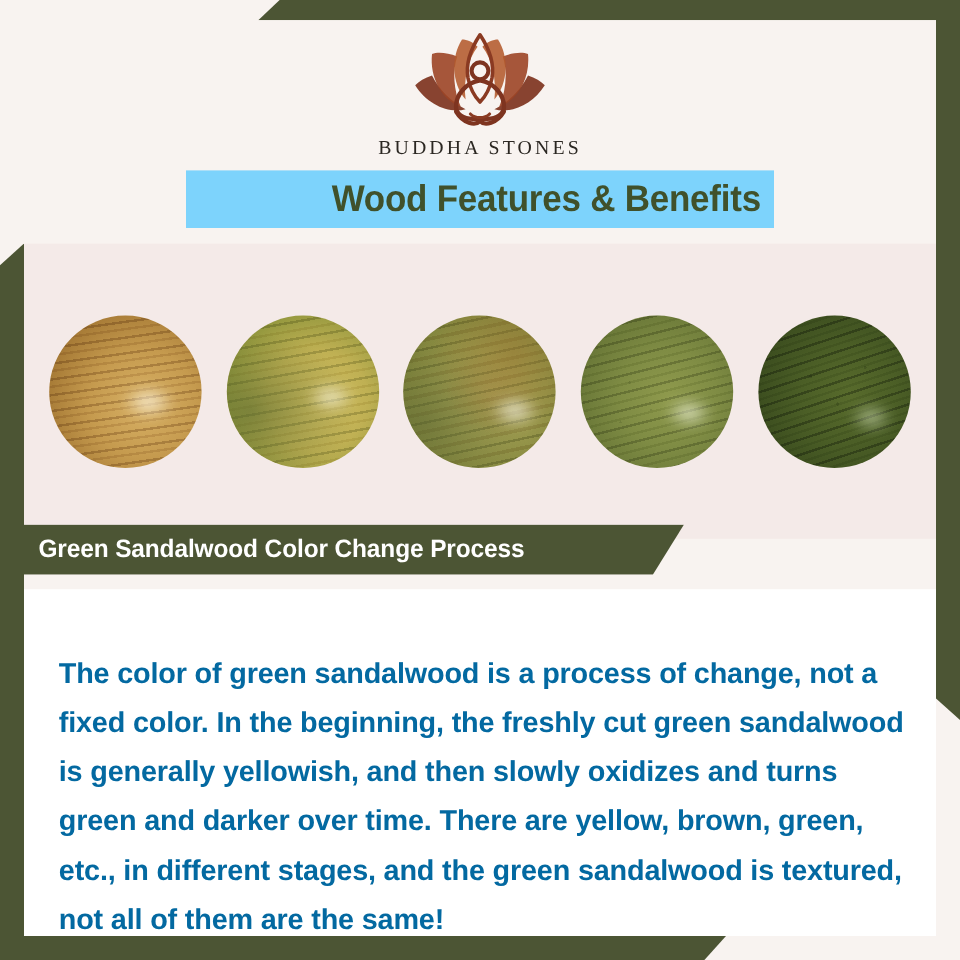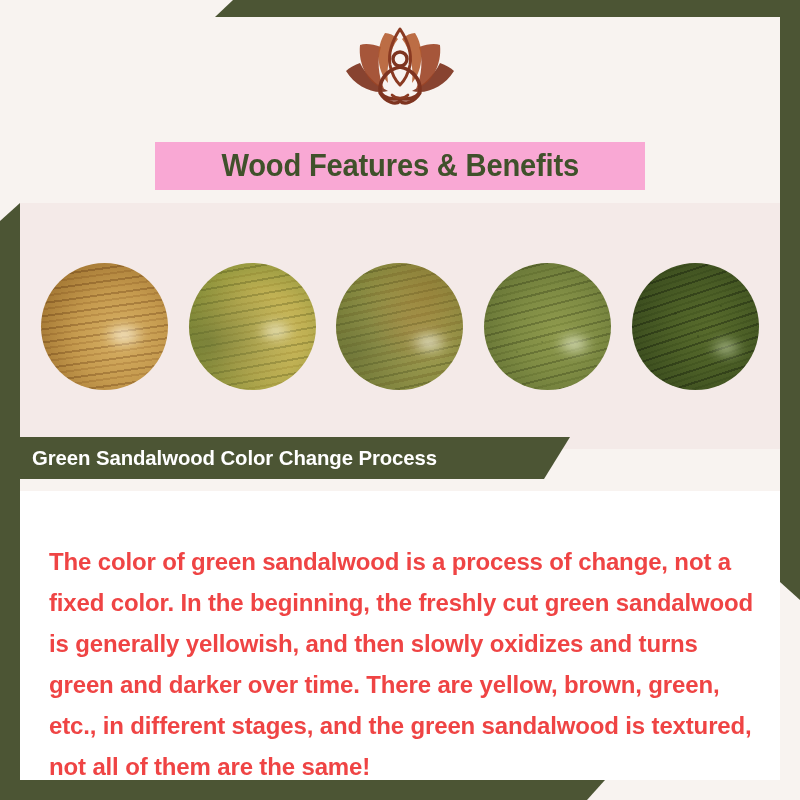--- a/index.html
+++ b/index.html
@@ -87,24 +87,24 @@
     font-weight: 400;
   }
 
   
   #title-banner {
     position: absolute;
     left: 155px;
     top: 142px;
     width: 490px;
     height: 48px;
-    background: #f9a8d4;
+    background: #7dd3fc;
     display: flex;
     align-items: center;
-    justify-content: center;
+    justify-content: flex-end;
   }
   #title-text {
     font-size: 31px;
     font-weight: 700;
     color: #40512b;
     letter-spacing: -0.2px;
     transform: scaleX(0.94);
     white-space: nowrap;
   }
 
@@ -259,21 +259,21 @@
     background: #ffffff;
   }
   #body-text {
     position: absolute;
     left: 29px;
     top: 26px;
     width: 707px;
     font-size: 24px;
     line-height: 41px;
     font-weight: 700;
-    color: #ef4444;
+    color: #0369a1;
     letter-spacing: -0.15px;
   }
 </style>
 </head>
 <body>
 
 <div id="poster">
 
   <div class="band" id="band-top"></div>
   <div class="band" id="band-right"></div>
@@ -301,20 +301,21 @@
 
           <circle cx="70" cy="34" r="7" fill="none" stroke="#7e3420" stroke-width="3.4"></circle>
 
           <path d="M70 42 C58 44 50 54 50 64 C50 70 56 74 64 74 L76 74 C84 74 90 70 90 64 C90 54 82 44 70 42 Z" fill="none" stroke="#7e3420" stroke-width="3.6"></path>
 
           <path d="M50 68 C56 78 66 80 70 76 C74 80 84 78 90 68" fill="none" stroke="#7e3420" stroke-width="3.4"></path>
 
           <path d="M62 70 C66 74 74 74 78 70" fill="none" stroke="#8a3a22" stroke-width="2.6"></path>
         </g>
       </svg>
+      <span id="brand-name">BUDDHA STONES</span>
     </div>
   </div>
 
   <div id="title-banner">
     <span id="title-text">Wood Features &amp; Benefits</span>
   </div>
 
   <div id="beads-panel">
     <div id="beads-row">
       <div class="bead" id="bead-1">

